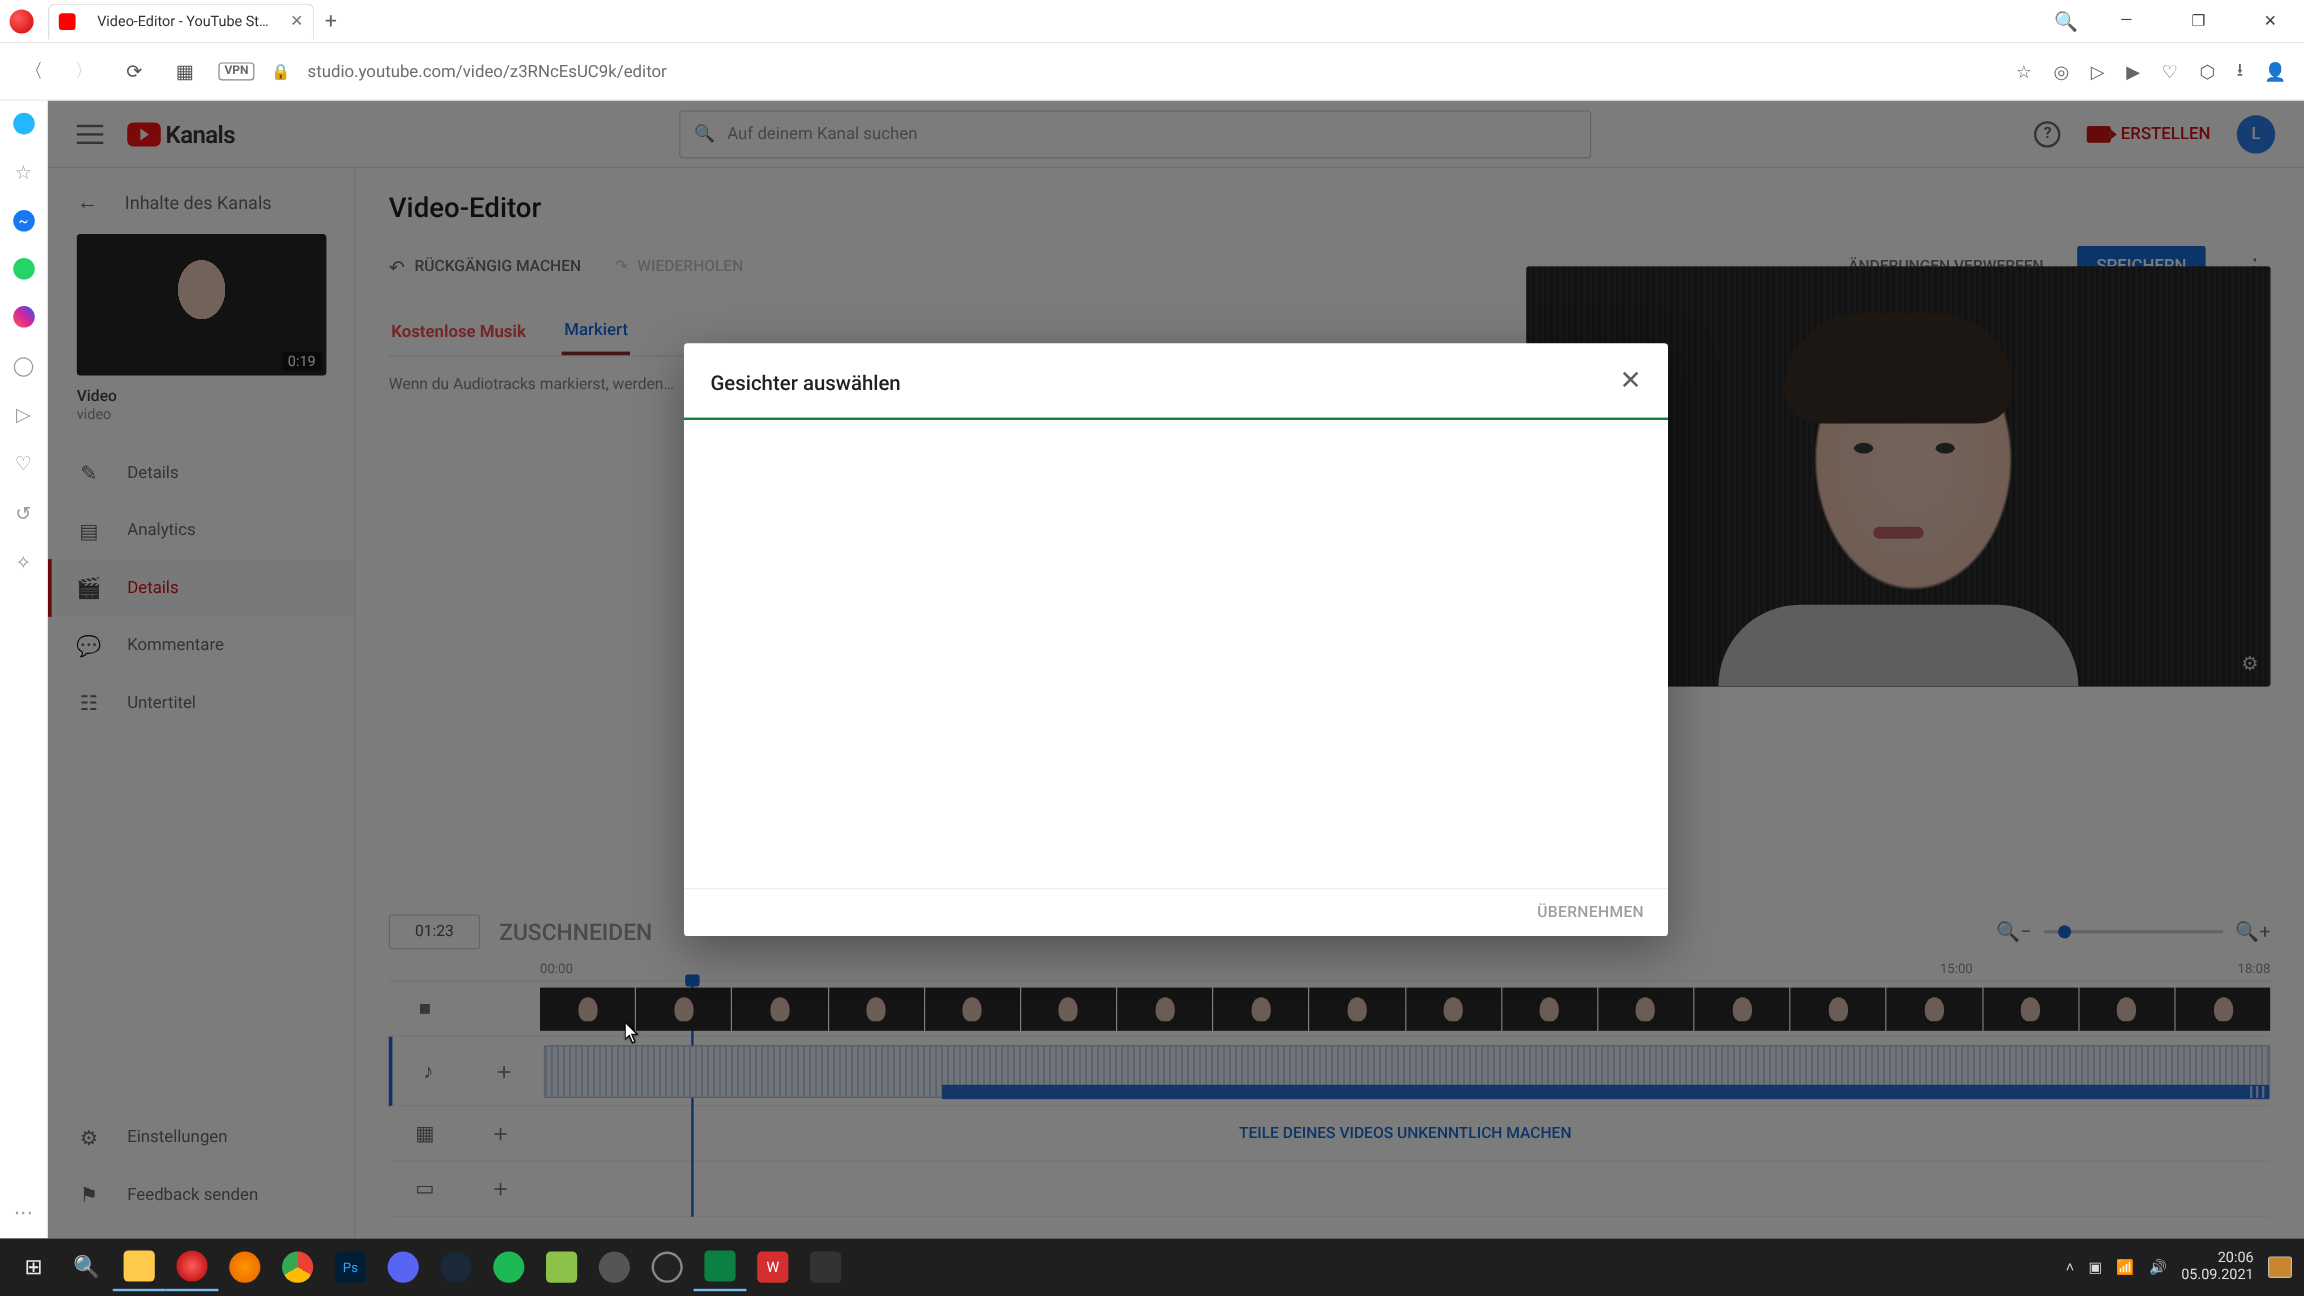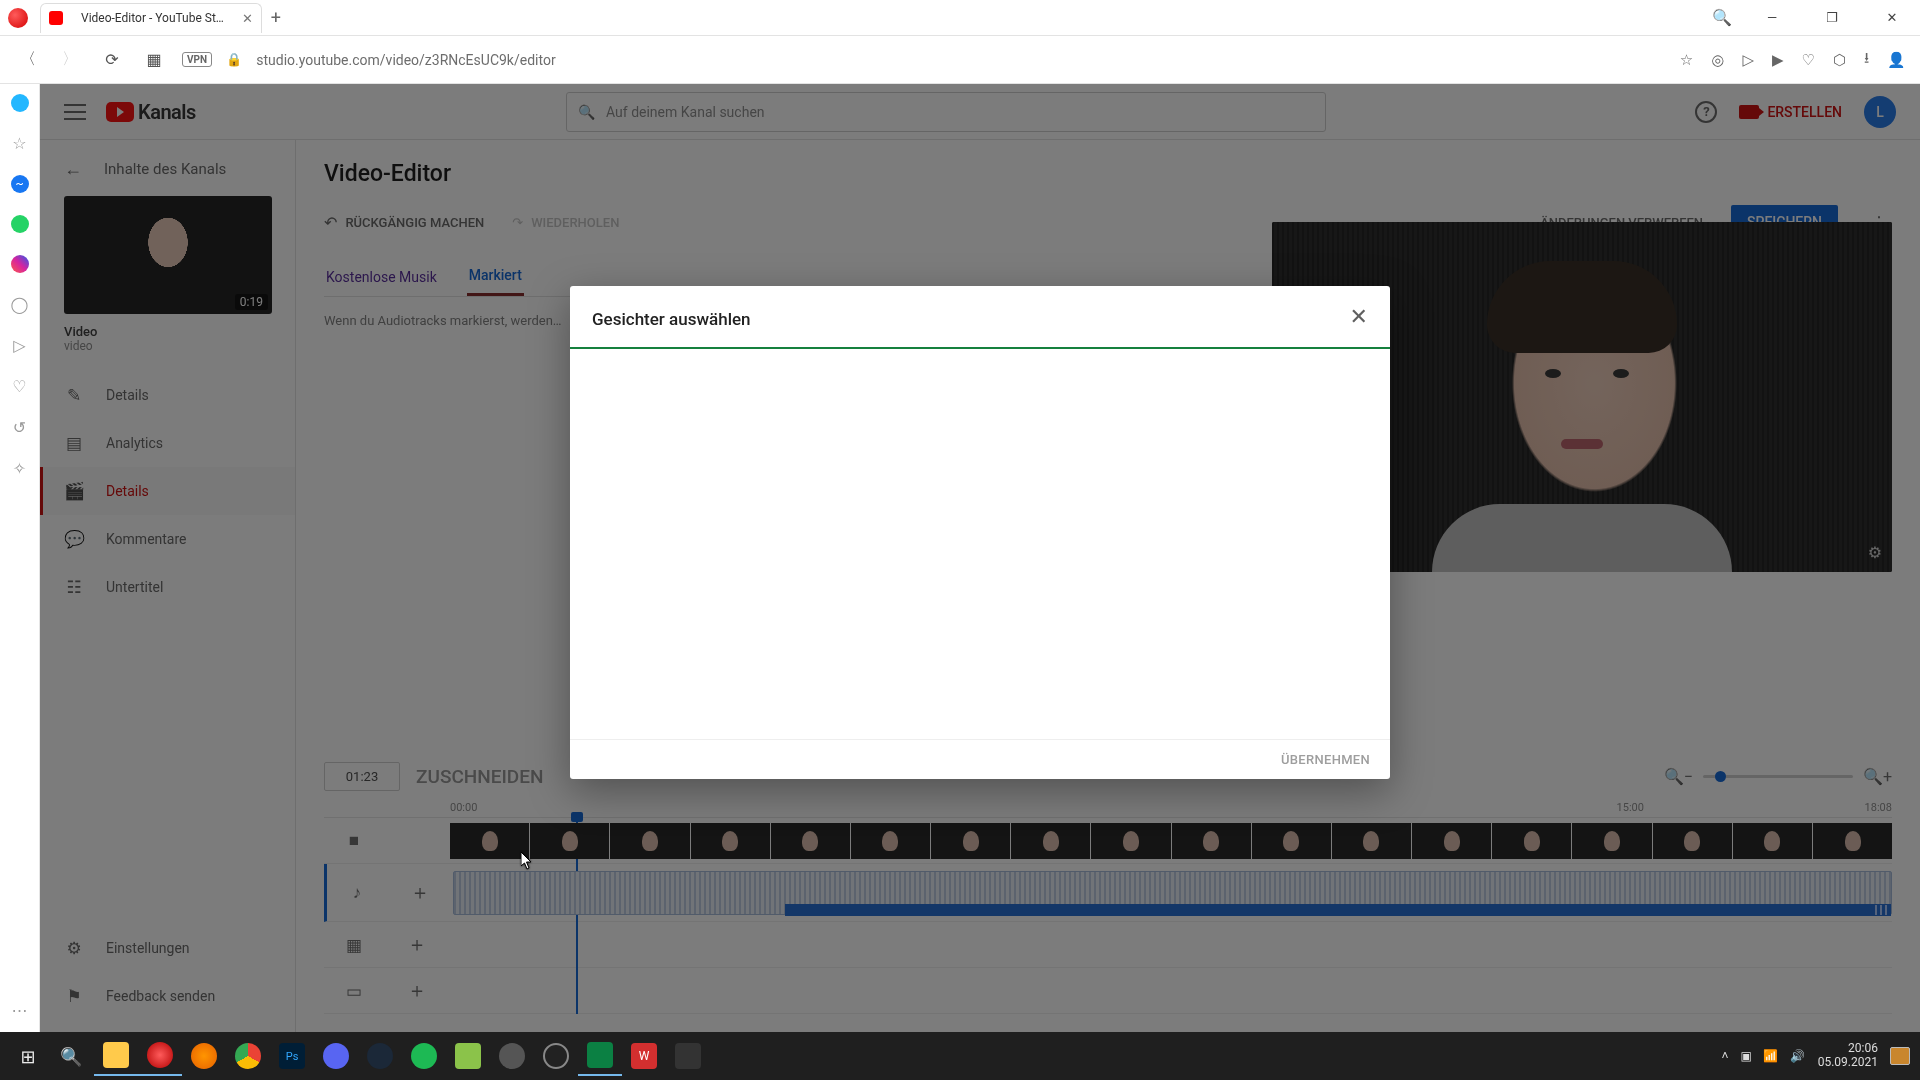--- a/index.html
+++ b/index.html
@@ -77,21 +77,21 @@
 .ed-toolbar { display:flex; align-items:center; gap:28px; margin-bottom:18px; }
 .undo, .redo { display:flex; align-items:center; gap:8px; font-size:13px; color:#606060; font-weight:500; }
 .redo { color:#bfbfbf; }
 .undo .arr { font-size:16px; }
 .tb-spacer { flex:1; }
 .discard { font-size:13px; font-weight:500; color:#606060; }
 .save-btn { background:#065fd4; color:#fff; padding:9px 16px; border-radius:2px; font-size:14px; font-weight:500; }
 .kebab { color:#606060; font-size:18px; padding:0 4px; }
 
 .tabs-row { display:flex; align-items:center; border-bottom:1px solid #e0e0e0; gap:28px; font-size:14px; }
-.tab-item { padding:10px 2px; color:#4c1d95; }
+.tab-item { padding:10px 2px; color:#ef4444;font-weight:bold; }
 .tab-item.active { color:#065fd4; border-bottom:3px solid #7f1d1d; font-weight:500; }
 .tabs-right { margin-left:auto; display:flex; align-items:center; gap:6px; color:#606060; font-size:14px; padding-bottom:8px; }
 .ext-icon { font-size:13px; }
 .subtext { font-size:13px; color:#7a7a7a; padding:16px 0; }
 
 
 .preview { position:absolute; right:28px; top:82px; width:620px; height:350px; background:#0c0c0c; border-radius:2px; overflow:hidden; }
 .preview .face-bg { position:absolute; inset:0; background: radial-gradient(ellipse 125px 165px at 52% 46%, #eccab7 0, #e3bba6 64%, transparent 66%), repeating-linear-gradient(90deg, #141414 0 2px, #1f1f1f 2px 5px); }
 .hair { position:absolute; left:50%; top:11%; transform:translateX(-50%); width:190px; height:92px; background:#2c2017; border-radius:90px 90px 40px 40px; }
 .eye { position:absolute; width:16px; height:9px; background:#2a2a2a; border-radius:50%; top:42%; }
@@ -381,20 +381,21 @@
                       <span></span>
                       <span></span>
                     </div>
                   </div>
               </div>
             </div>
           </div>
           <div class="track">
             <div class="track-icon">▦</div>
             <div class="track-add">＋</div>
+            <div class="blur-msg">TEILE DEINES VIDEOS UNKENNTLICH MACHEN</div>
           </div>
           <div class="track">
             <div class="track-icon">▭</div>
             <div class="track-add">＋</div>
             <div class="track-body"></div>
           </div>
         </div>
       </div>
     </div>
   </div>

